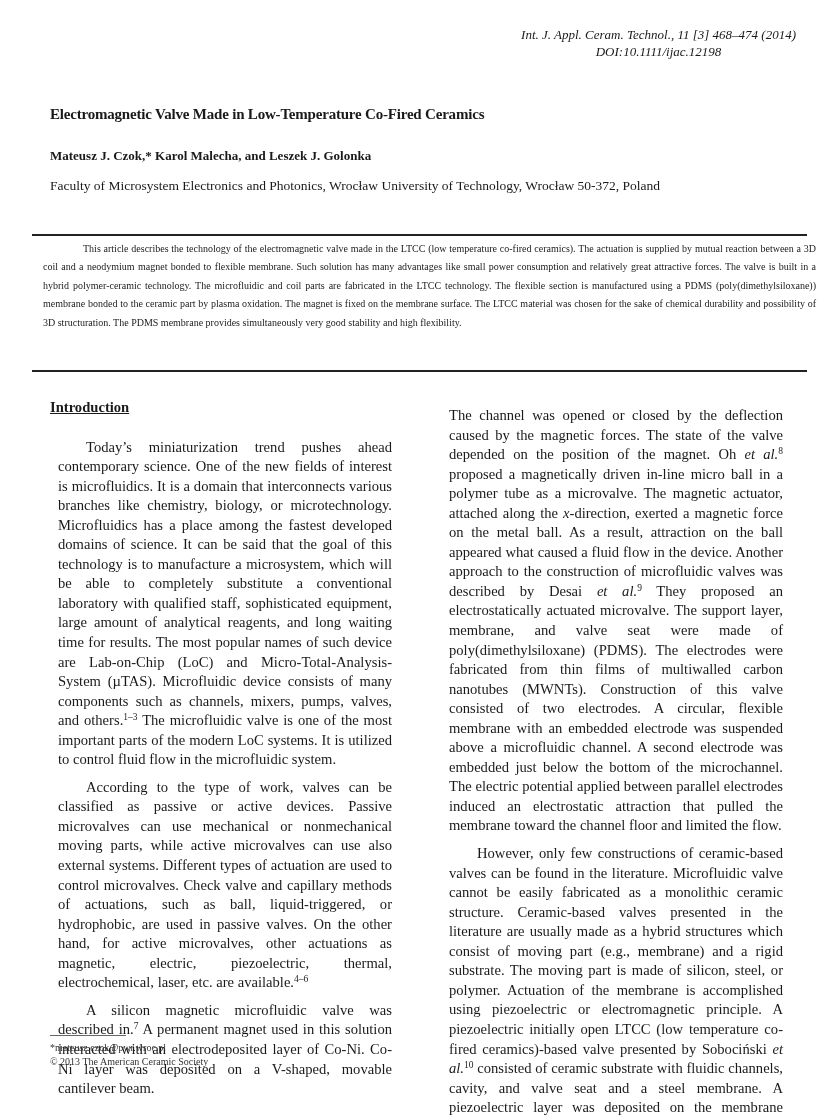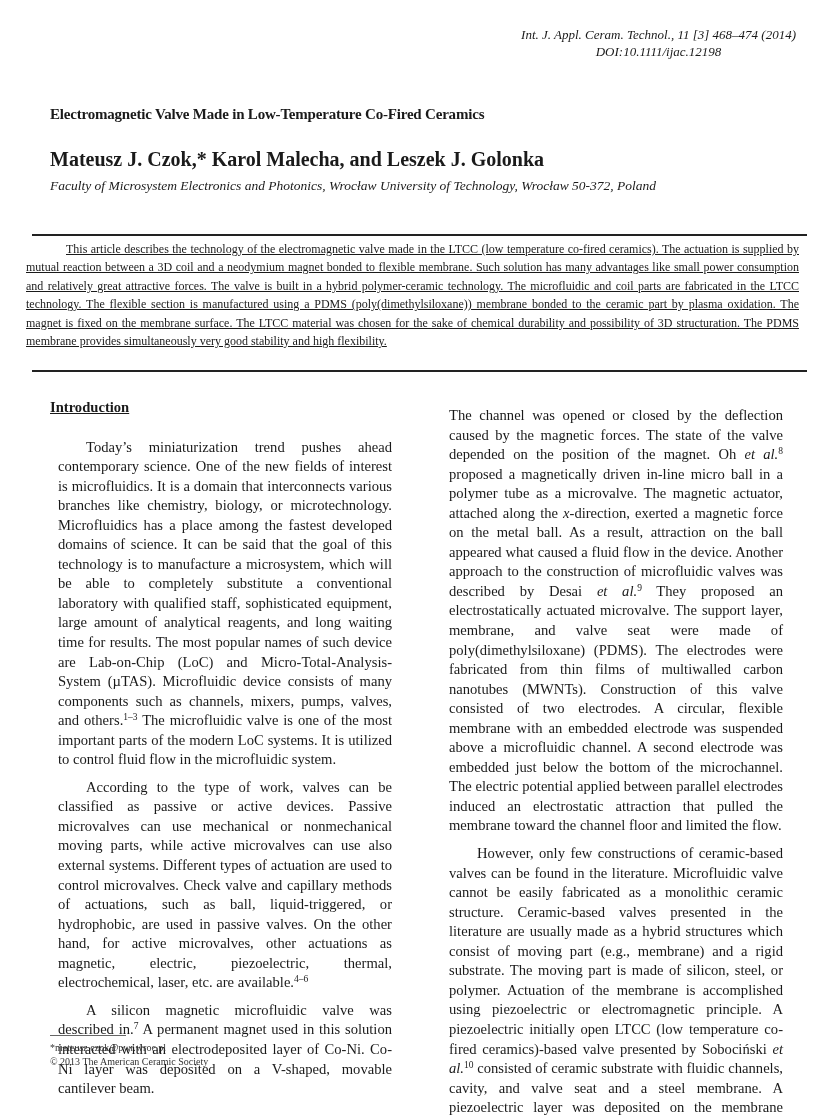--- a/index.html
+++ b/index.html
@@ -10,30 +10,30 @@
   .journal-ref {
     position: absolute; right: 44px; top: 26px; text-align: center;
     font-style: italic; font-size: 13px; line-height: 17px;
   }
   .title {
     position: absolute; left: 50px; top: 100px; width: 760px;
     font-weight: bold; font-size: 15px; line-height: 28px; letter-spacing: -0.2px;
   }
   .authors {
     position: absolute; left: 50px; top: 148px;
-    font-weight: bold; font-size: 20px;
+    font-weight: bold; font-size: 13px;
   }
   .affiliation {
     position: absolute; left: 50px; top: 178px;
-    font-style: italic; font-size: 13.5px;
+    font-size: 13.5px;
   }
   .rule-top { position: absolute; left: 32px; top: 234px; width: 775px; height: 2px; background: #222; }
   .abstract {
-    position: absolute; left: 26px; top: 240px; width: 773px;
-    font-size: 12px; line-height: 18.4px; text-align: justify; text-decoration: underline;
+    position: absolute; left: 43px; top: 240px; width: 773px;
+    font-size: 10px; line-height: 18.4px; text-align: justify;
   }
   .abstract p { margin: 0; text-indent: 40px; }
   .rule-bottom { position: absolute; left: 32px; top: 370px; width: 775px; height: 2px; background: #222; }
   .col {
     position: absolute; top: 398px; width: 350px;
     font-size: 14.6px; line-height: 19.55px; text-align: justify;
   }
   .col-left { left: 50px; }
   .col-right { left: 441px; }
   .col p { margin: 8px; }

